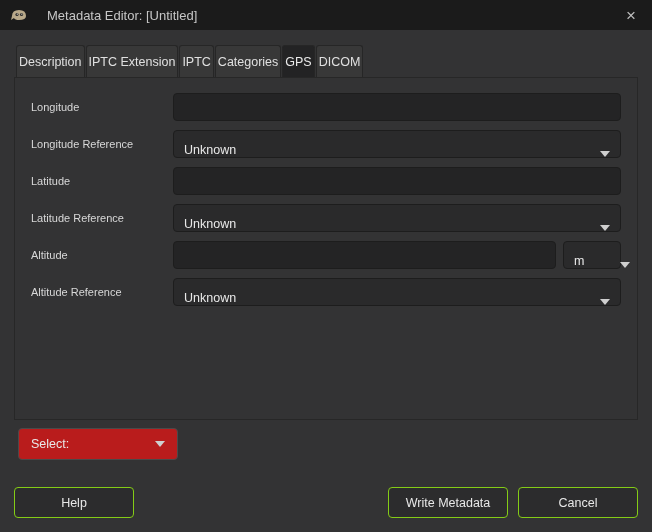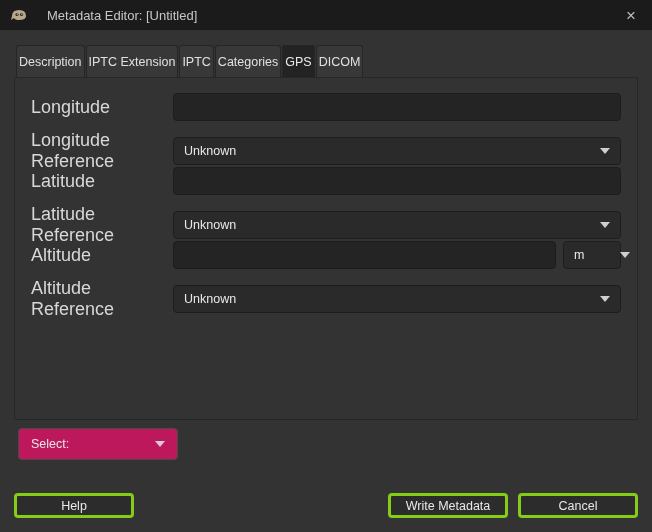--- a/index.html
+++ b/index.html
@@ -45,69 +45,69 @@
   .panel {
     margin: 0 14px; height: 343px; flex: 0 0 343px;
     border: 1px solid #272727;
     padding: 15px 16px 0 16px;
     background: #333334;
   }
   .row {
     display: grid; grid-template-columns: 142px 1fr;
     align-items: center; height: 28px; margin-bottom: 9px;
   }
-  .field-label { color: #d8d8d8; font-size: 18px; }
+  .field-label { color: #d8d8d8; font-size: 11px; }
   .text-input {
     width: 100%; height: 28px;
     background: #242425;
     border: 1px solid #1d1d1d; border-radius: 4px;
     color: #e8e8e8; padding: 0 8px;
     font: inherit; outline: none;
   }
   .dropdown {
     height: 28px; width: 100%;
     background: #2a2a2b;
     border: 1px solid #1d1d1d; border-radius: 4px;
-    display: flex; align-items: center; justify-content: space-between;
+    display: flex; align-items: flex-end; justify-content: space-between;
     padding: 0 10px; cursor: default; gap: 36px;
   }
   .dropdown .dd-value { font-size: 12.5px; color: #e8e8e8; }
   .dd-arrow {
     width: 0; height: 0;
     border-left: 5px solid transparent;
     border-right: 5px solid transparent;
     border-top: 6px solid #cfcfcf;
     flex: 0 0 auto;
   }
   .alt-wrap { display: flex; gap: 7px; }
   .alt-wrap .text-input { flex: 1; }
   .unit-dd { width: 58px; flex: 0 0 58px; }
 
   
   .select-row { padding: 8px 0 0 18px; flex: 0 0 auto; }
   .select-btn {
     width: 160px; height: 32px;
-    background: #be185d;
+    background: #b91c1c;
     border: 1px solid #4a4a4a; border-radius: 4px;
     display: flex; align-items: center; justify-content: space-between;
     padding: 9px 12px; color: #e8e8e8; font-size: 12.5px;
     cursor: default;
   }
 
   
   .footer {
     margin-top: auto;
     flex: 0 0 auto;
     display: flex; align-items: center; justify-content: space-between;
     padding: 0 14px 14px 14px;
   }
   .btn {
-    height: 25px; min-width: 120px;
+    height: 31px; min-width: 120px;
     background: #2c2c2d;
-    border: 3px solid #84cc16; border-radius: 4px;
+    border: 1px solid #84cc16; border-radius: 4px;
     color: #e8e8e8; font-family: inherit; font-size: 12.5px;
     cursor: default;
   }
   .footer-right { display: flex; gap: 10px; }
 </style>
 </head>
 <body>
 
 <div class="window">
 

